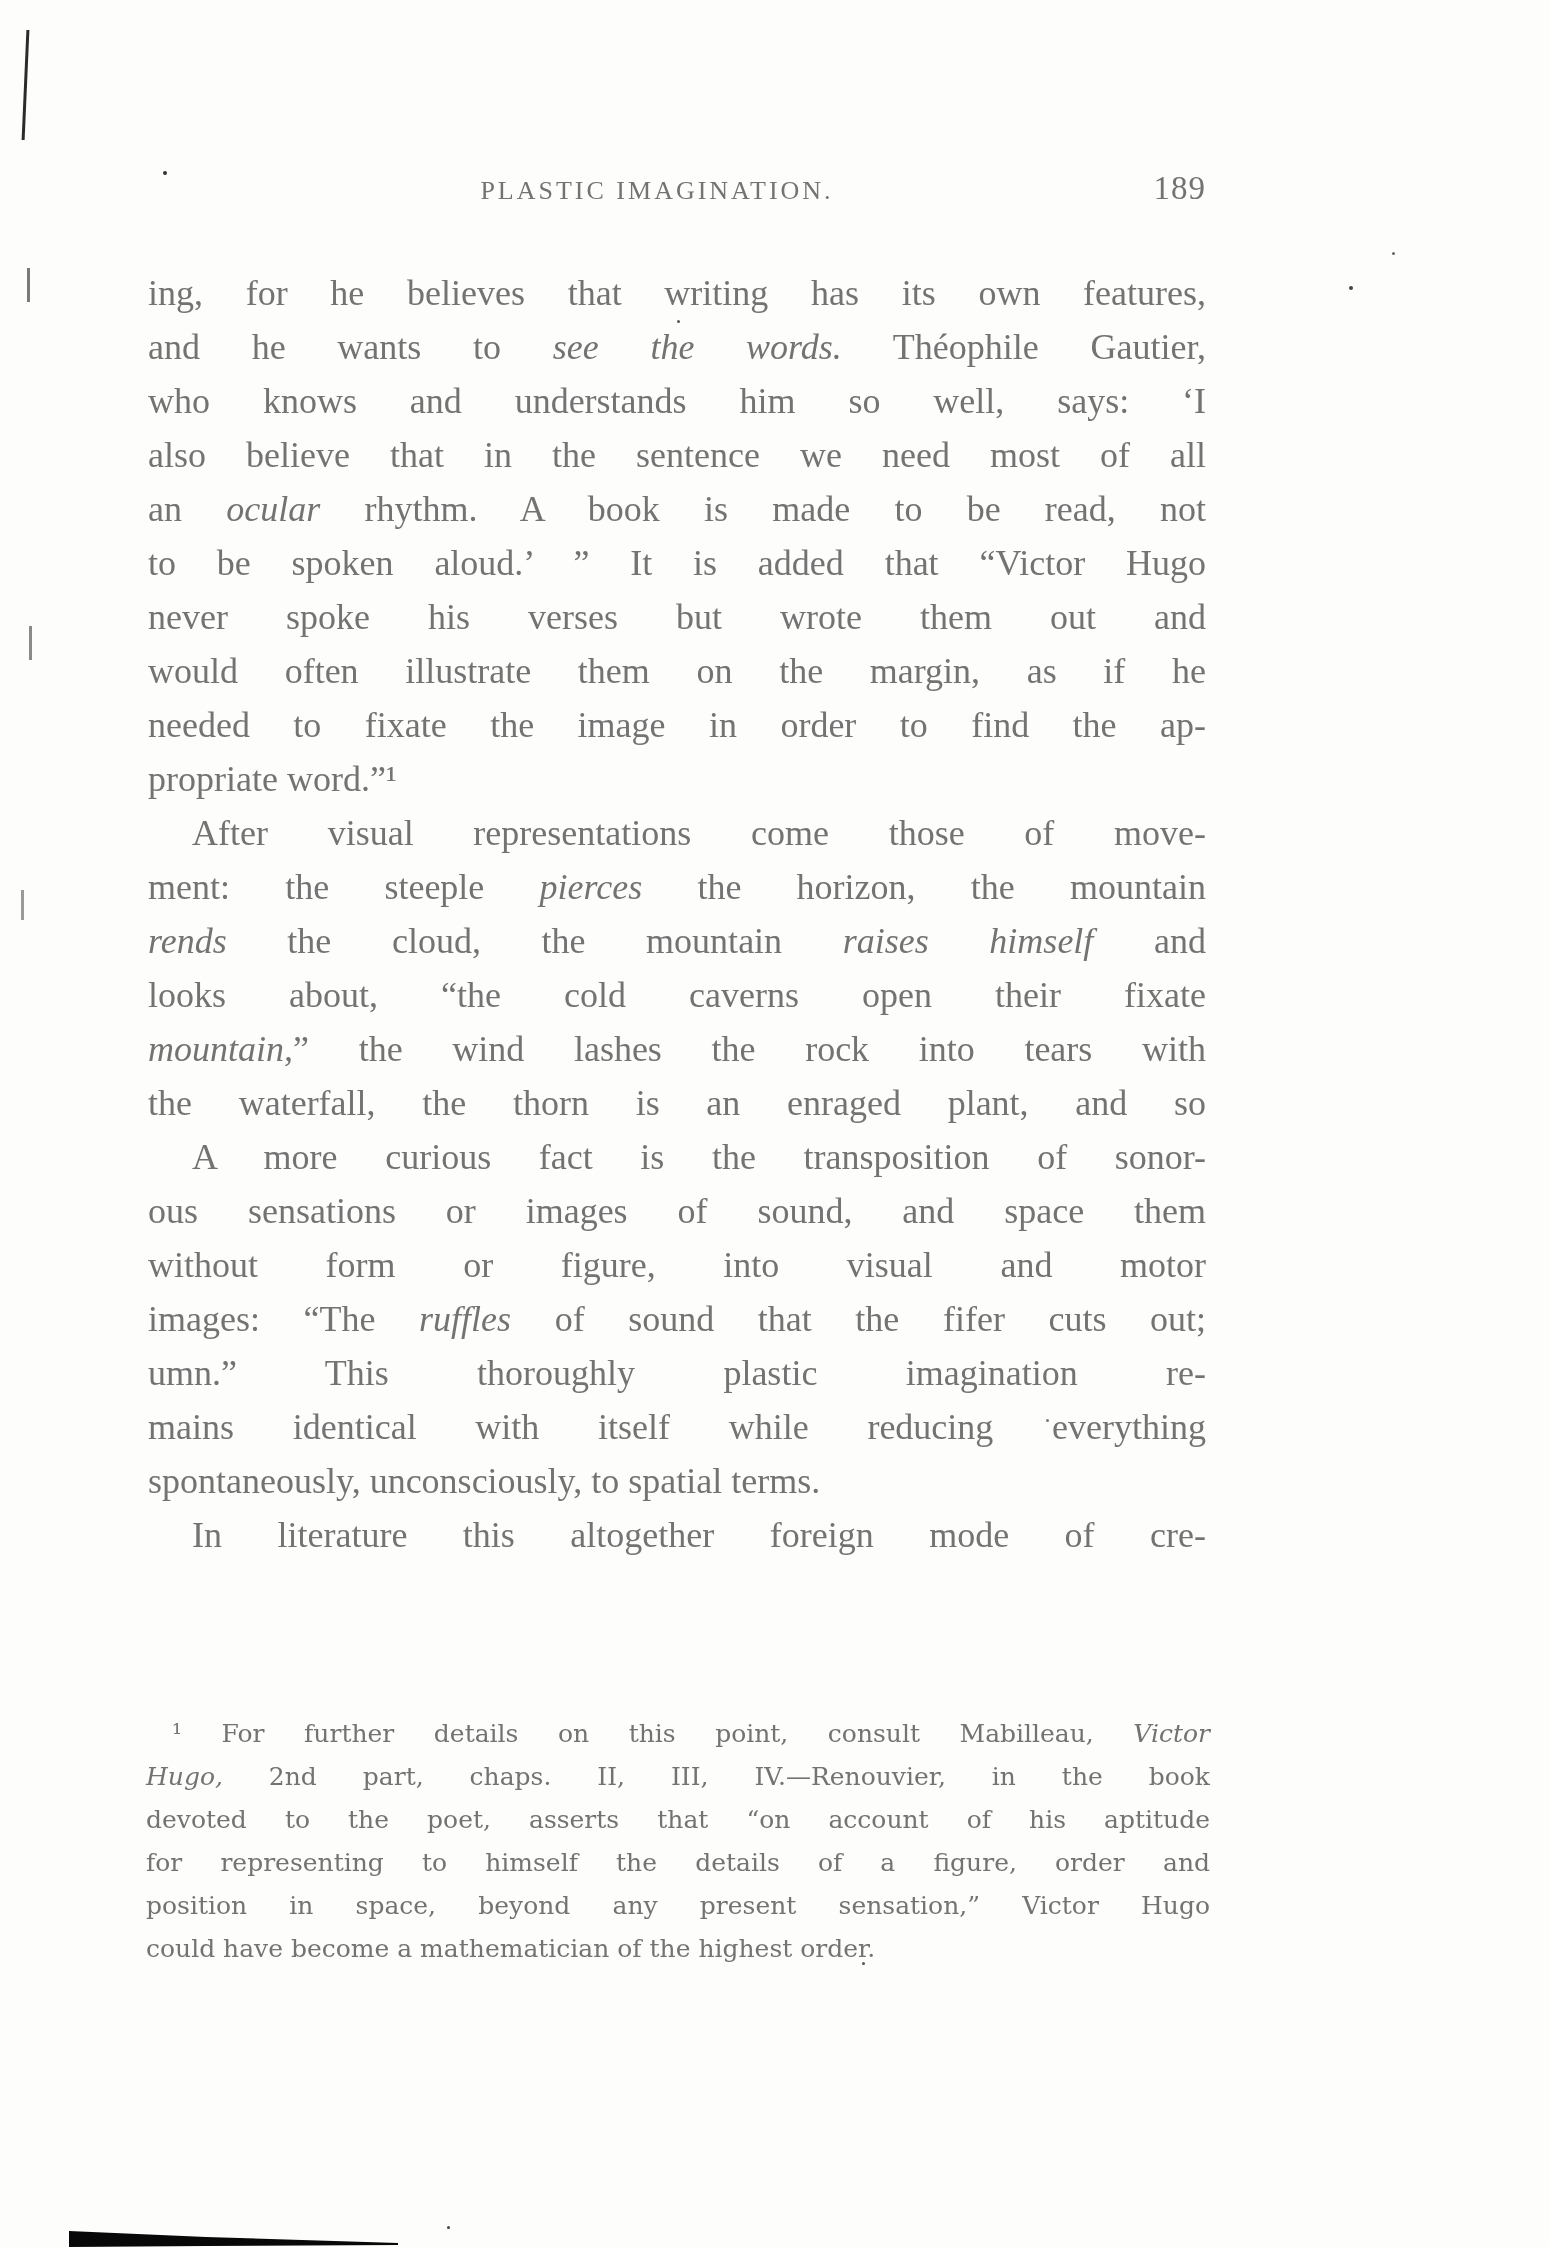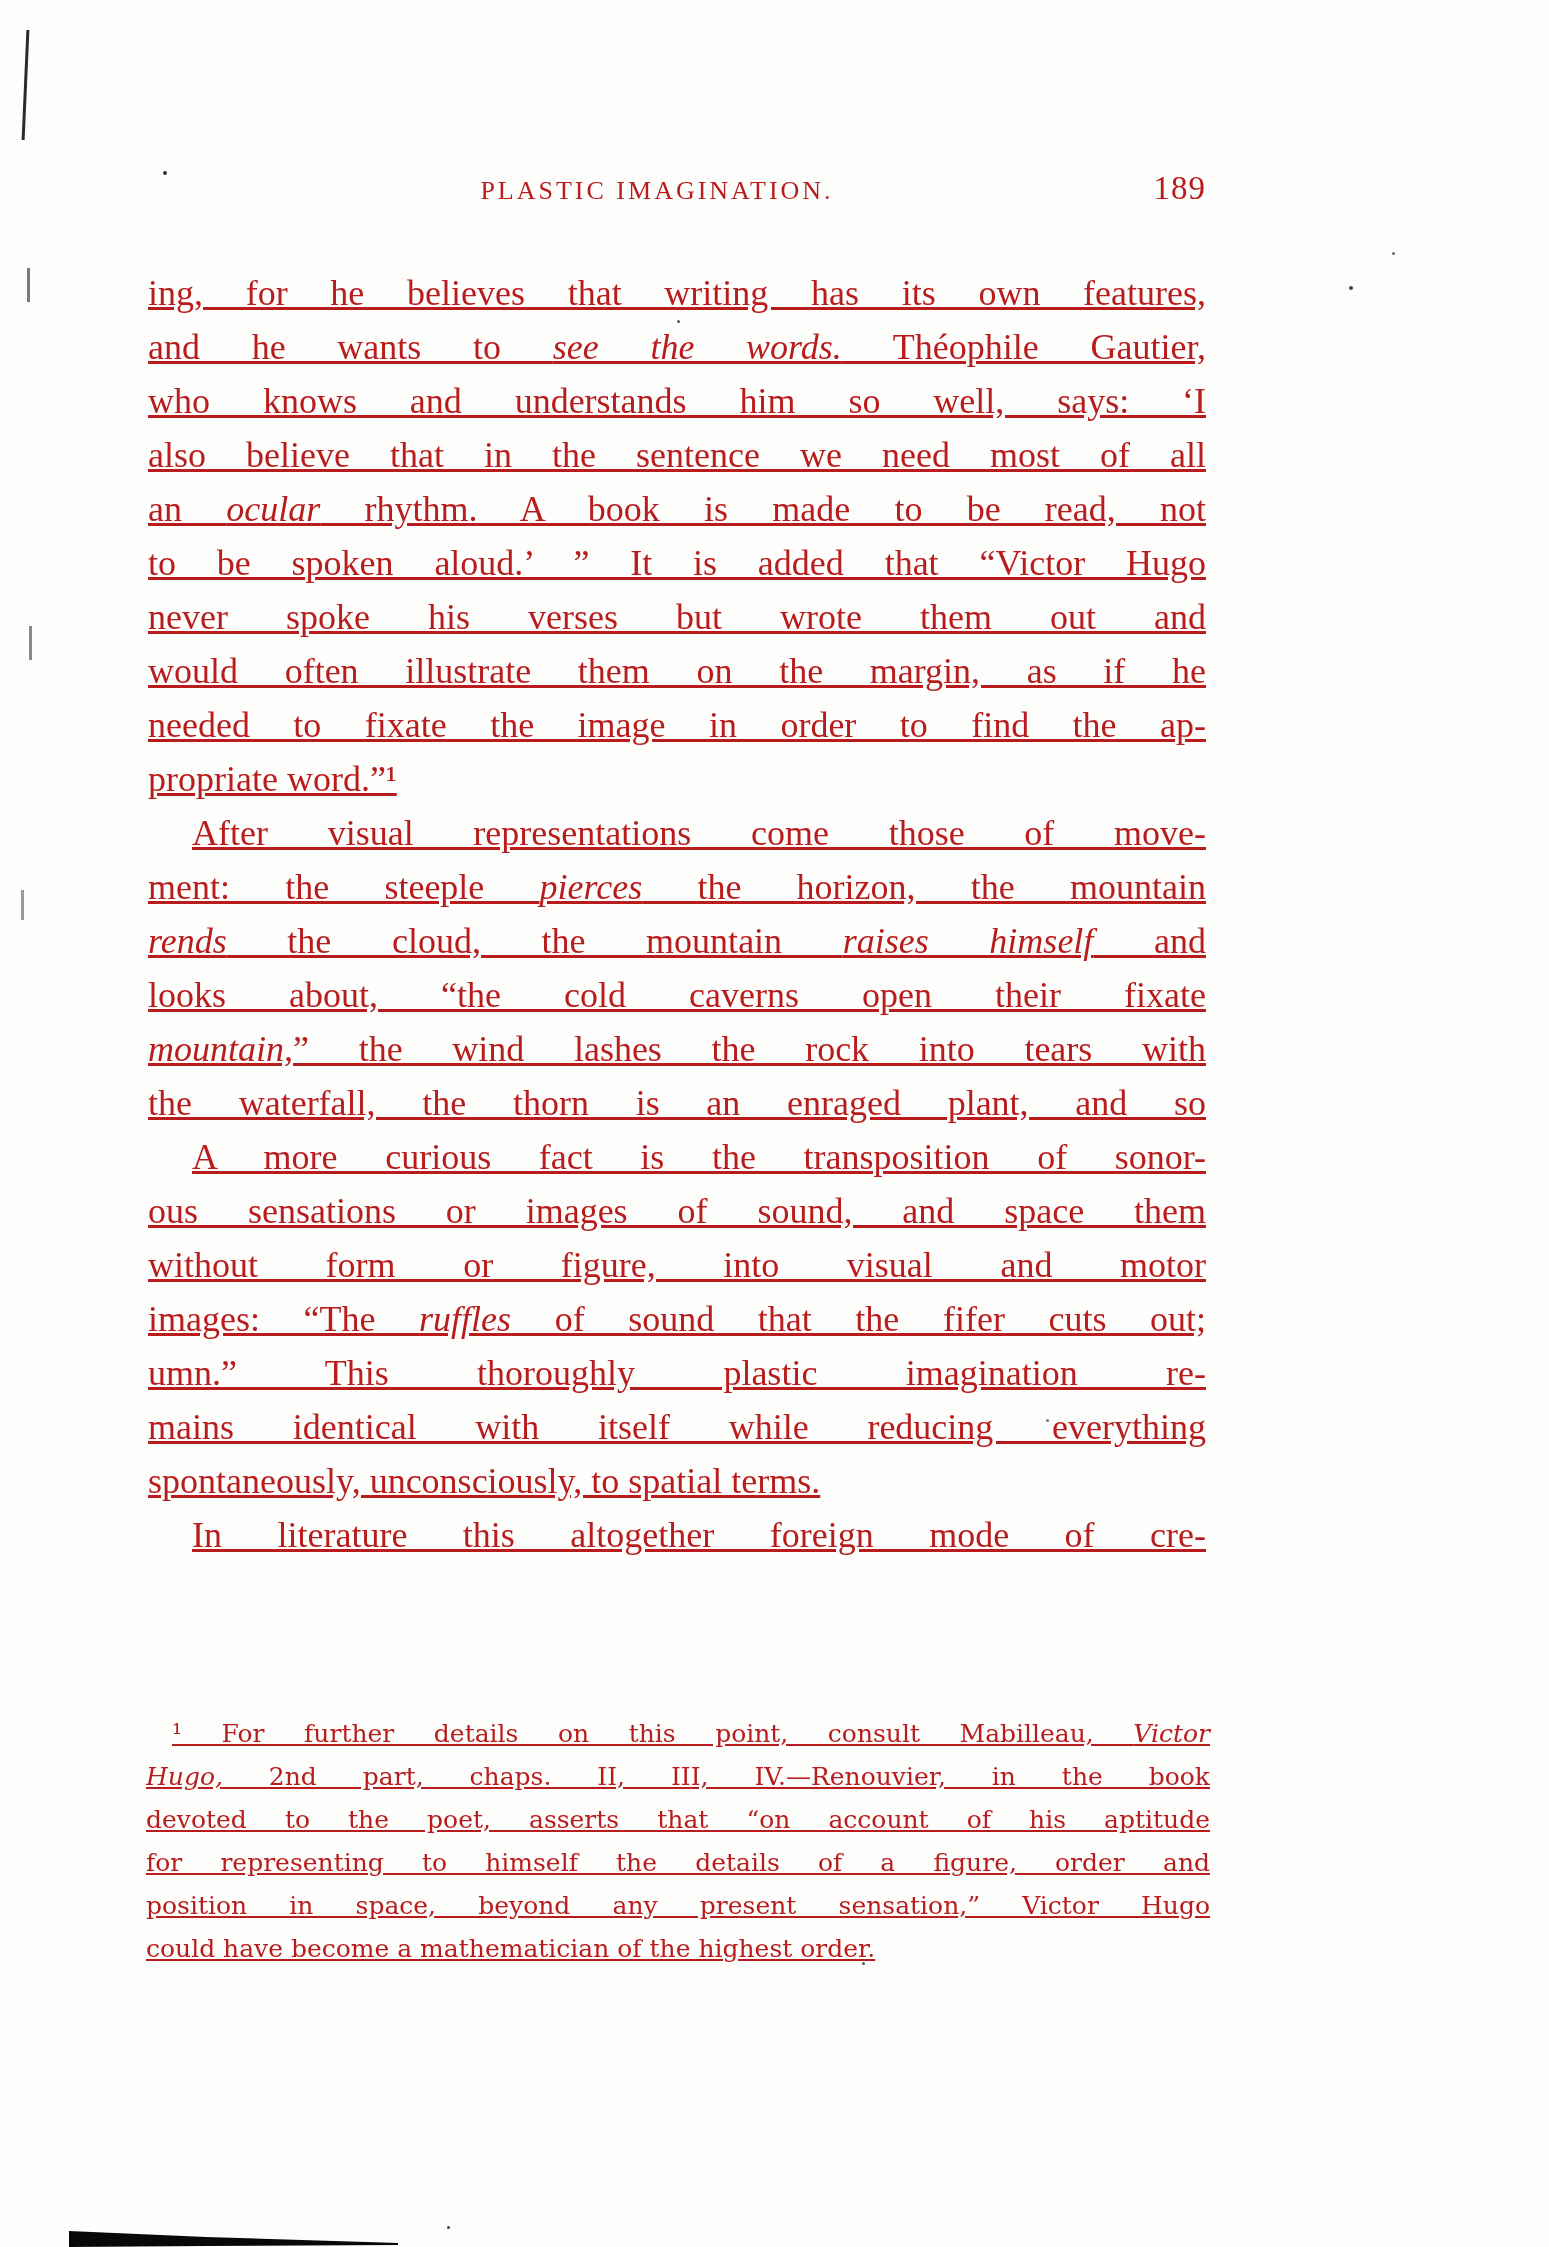--- a/index.html
+++ b/index.html
@@ -30,21 +30,20 @@
   }
   .footnote{
     position:absolute;top:1712px;left:146px;width:1064px;
     font-size:25px;line-height:43px;
     font-family:"DejaVu Serif", serif;
   }
   .line{
     text-align:justify;
     text-align-last:justify;
     white-space:normal;
-    text-decoration:underline;
   }
   .line.end{text-align-last:left;}
   .line.indent{text-indent:44px;}
   .footnote .line.indent{text-indent:26px;}
   .it{font-style:italic;}
   
   .mark{position:absolute;background:#3a3a3a;}
   .stroke-topleft{left:24px;top:30px;width:3px;height:110px;background:#2b2b2b;transform:rotate(2.5deg);}
   .dash1{left:27px;top:268px;width:3px;height:34px;background:#7a7a7a;}
   .dash2{left:29px;top:626px;width:3px;height:34px;background:#8a8a8a;}
@@ -55,21 +54,21 @@
   .sp3{left:1349px;top:286px;width:4px;height:4px;background:#444;}
   .sp4{left:1392px;top:252px;width:3px;height:3px;background:#666;}
   .sp5{left:862px;top:1962px;width:3px;height:3px;background:#555;}
   .sp6{left:447px;top:2226px;width:3px;height:3px;background:#444;}
   .sp7{left:1046px;top:1419px;width:3px;height:3px;background:#777;}
   .bottom-wedge{position:absolute;left:66px;top:2226px;}
 </style>
 </head>
 <body>
 
-<div class="page" style="background: rgb(253, 253, 252); color: #b91c1c;">
+<div class="page" style="background: rgb(253, 253, 252); color: #737373;">
 
   <div class="header">
     <span class="running-title">PLASTIC IMAGINATION.</span>
     <span class="page-number">189</span>
   </div>
 
   <div class="body-text" id="body-text">
       <div class="line"><span>ing, for he believes that writing has its own features,</span></div>
       <div class="line"><span>and he wants to </span><span class="it">see the words.</span><span>  Théophile Gautier,</span></div>
       <div class="line"><span>who knows and understands him so well, says:  ‘I</span></div>

